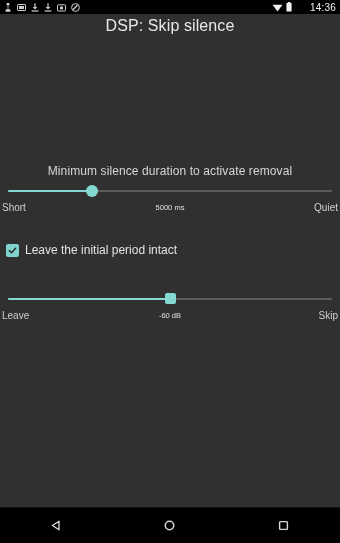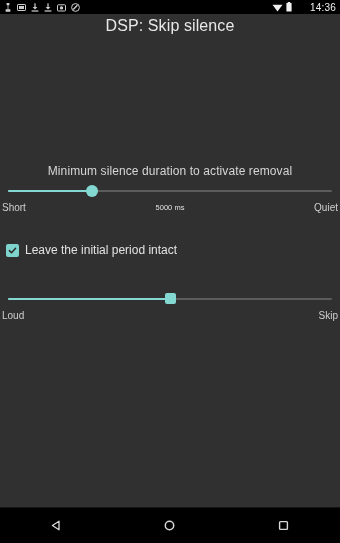--- a/index.html
+++ b/index.html
@@ -285,21 +285,22 @@
       <span class="check-label">Leave the initial period intact</span>
     </div>
 
     <div class="section sec-threshold">
       <div class="slider">
         <div class="track"></div>
         <div class="track-fill" id="fill-threshold" style="width: 50%;"></div>
         <div class="thumb square" id="thumb-threshold" style="left: 50%;"></div>
       </div>
       <div class="scale-row">
-        <span class="scale-label">Loud</span>
+        <span class="scale-label">Leave</span>
+        <span class="scale-value">-60 dB</span>
         <span class="scale-label">Skip</span>
       </div>
     </div>
 
   </div>
 
   <div class="navbar">
     <div class="nav-btn">
       <svg width="13" height="13" viewBox="0 0 13 13">
           <polygon points="9,2.2 9,10.8 2.4,6.5" fill="none" stroke="#d8d8d8" stroke-width="1.3" stroke-linejoin="round"></polygon>

